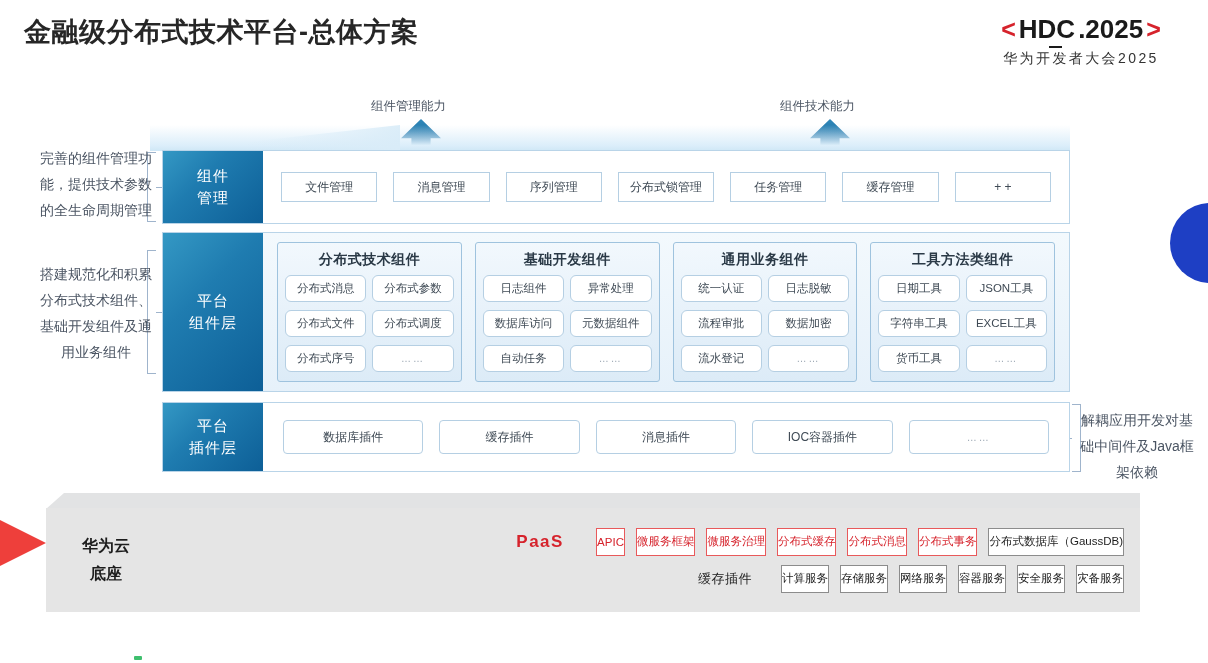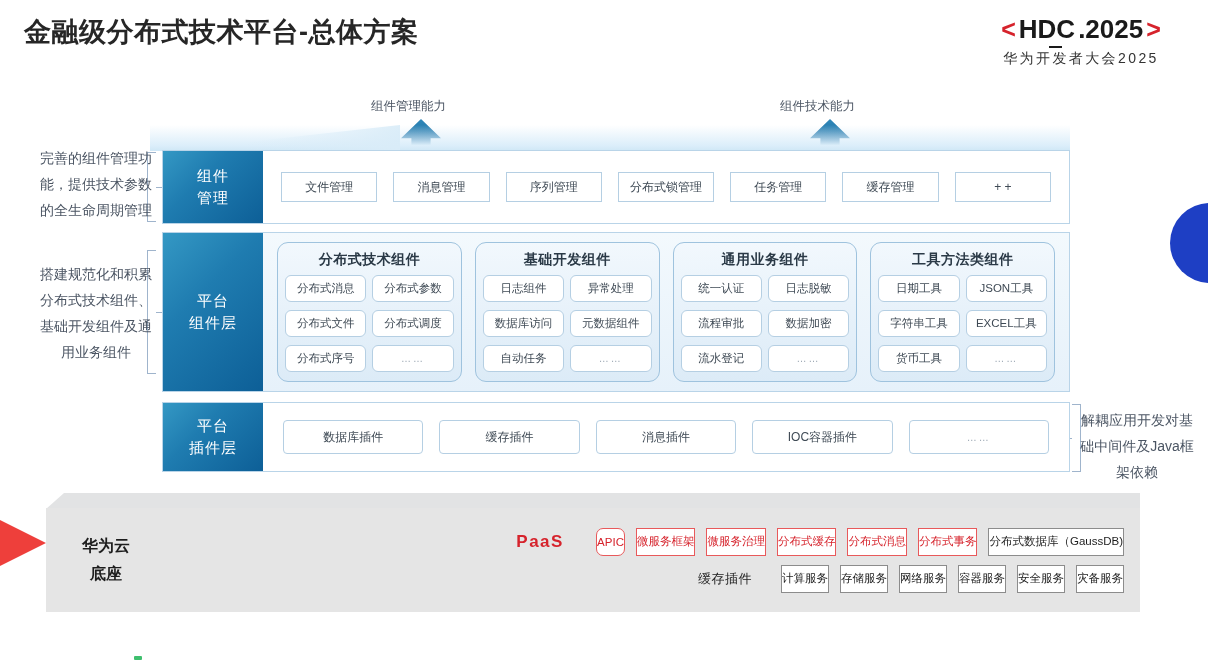--- a/index.html
+++ b/index.html
@@ -104,21 +104,21 @@
   }
   .mgmt-chips { display: flex; gap: 16px; padding: 0 18px; width: 100%; }
   .mgmt-chips .chip { flex: 1; height: 30px; }
 
   .plug-chips { display: flex; gap: 16px; padding: 0 20px; width: 100%; }
   .plug-chips .chip { flex: 1; height: 34px; border-radius: 4px; }
 
   
   .groups { display: flex; gap: 13px; padding: 9px 14px; width: 100%; height: 100%; }
   .group {
-    flex: 1; border: 1px solid #9fc3de; border-radius: 11px;
+    flex: 1; border: 1px solid #9fc3de; border-radius: 3px;
     background: linear-gradient(180deg,#f2f8fd 0%, #dcebf7 100%);
     padding: 5px 7px 7px; display: flex; flex-direction: column;
   }
   .group-title {
     font-size: 14px; font-weight: bold; color: #2b3a47;
     text-align: center; padding: 3px 0 6px; letter-spacing: 0.5px;
   }
   .group-grid { display: grid; grid-template-columns: 1fr 1fr; gap: 6px; flex: 1; }
   .group-grid .chip { height: 27px; border-radius: 6px; font-size: 11.5px; }
   .chip.dots { color: #9aa6b2; letter-spacing: 2px; font-size: 10px; }
@@ -171,21 +171,21 @@
   .lbl-paas { font-size: 17px; font-weight: bold; color: #d6232c; letter-spacing: 1.5px; }
   .lbl-cloud { font-size: 13px; color: #1d1d1d; letter-spacing: 0.5px; }
   .cloud-chips { flex: 1; display: flex; gap: 11px; }
   .cchip {
     flex: 1; height: 28px; display: flex; align-items: center; justify-content: center;
     font-size: 11.5px; white-space: nowrap; background: #ffffff;
   }
   .cchip.red { border: 1.5px solid #e8595b; color: #d6232c; }
   .cchip.gray { border: 1.5px solid #8c8c8c; color: #1d1d1d; }
   .cchip.wide { flex: 1.75; }
-  .cchip.narrow { flex: 0.72; border-radius: 7px; }
+  .cchip.narrow { flex: 0.72; }
 </style>
 </head>
 <body>
 
 <div class="page-title">金融级分布式技术平台-总体方案</div>
 
 <div class="hdc-logo">
   <div class="hdc-main">
     <span class="hdc-bracket">&lt;</span>
     <span class="hdc-word"><span>HDC</span></span>

